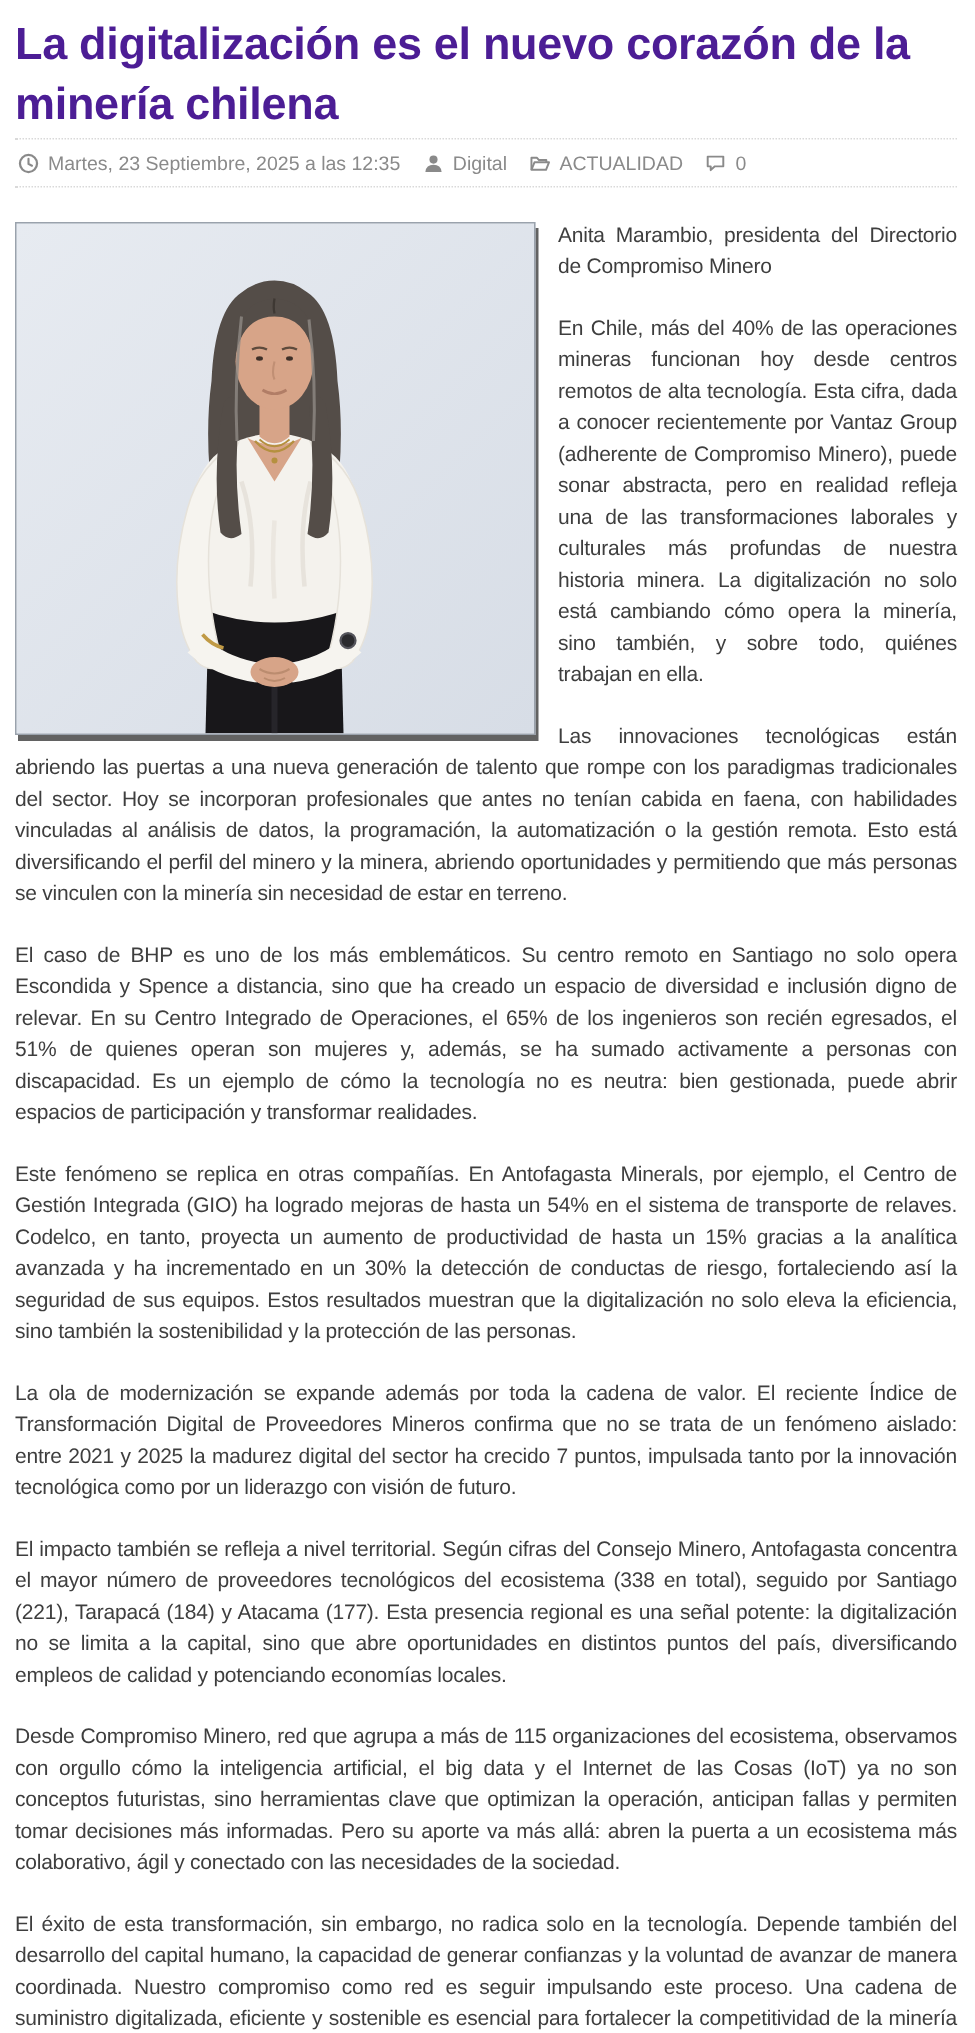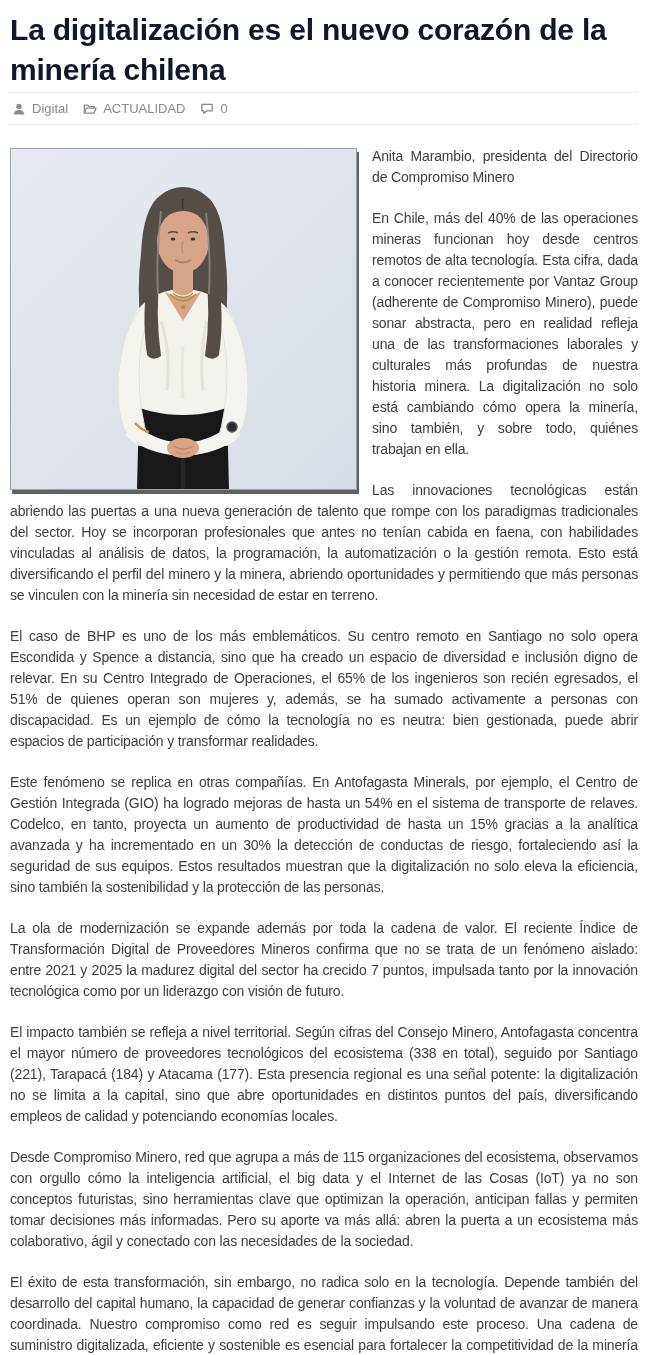--- a/index.html
+++ b/index.html
@@ -4,21 +4,21 @@
 <style>
   html, body { margin: 0; padding: 0; background: #ffffff; }
   body { width: 650px; font-family: "Liberation Sans", "DejaVu Sans", sans-serif; }
   .page { box-sizing: border-box; width: 650px; padding: 10px 12px 26px 10px; }
 
   h1.title {
     margin: 0 0 2px 0;
     font-size: 30px;
     line-height: 40px;
     font-weight: 700;
-    color: #0f172a;
+    color: #4c1d95;
     letter-spacing: -0.2px;
   }
 
   .meta {
     display: flex;
     align-items: center;
     gap: 15px;
     border-top: 1px dotted #d9d9d9;
     border-bottom: 1px dotted #d9d9d9;
     padding: 8px 2px;
@@ -55,20 +55,27 @@
   .clearfix::after { content: ""; display: block; clear: both; }
 </style>
 </head>
 <body>
 
 <main class="page">
 
   <h1 class="title">La digitalización es el nuevo corazón de la minería chilena</h1>
 
   <div class="meta">
+    <span class="meta-item">
+      <svg viewBox="0 0 14 14">
+        <circle cx="7" cy="7" r="5.7" fill="none" stroke="#8a8a8a" stroke-width="1.5"></circle>
+        <path d="M7 3.8 V7.2 L9.3 8.5" fill="none" stroke="#8a8a8a" stroke-width="1.4" stroke-linecap="round"></path>
+      </svg>
+      <span>Martes, 23 Septiembre, 2025 a las 12:35</span>
+    </span>
 
     <a class="meta-item">
       <svg viewBox="0 0 14 14">
         <circle cx="7" cy="4.4" r="2.7" fill="#8a8a8a"></circle>
         <path d="M1.6 12.6 Q2.1 7.9 7 7.9 Q11.9 7.9 12.4 12.6 Z" fill="#8a8a8a"></path>
       </svg>
       <span>Digital</span>
     </a>
 
     <a class="meta-item">

